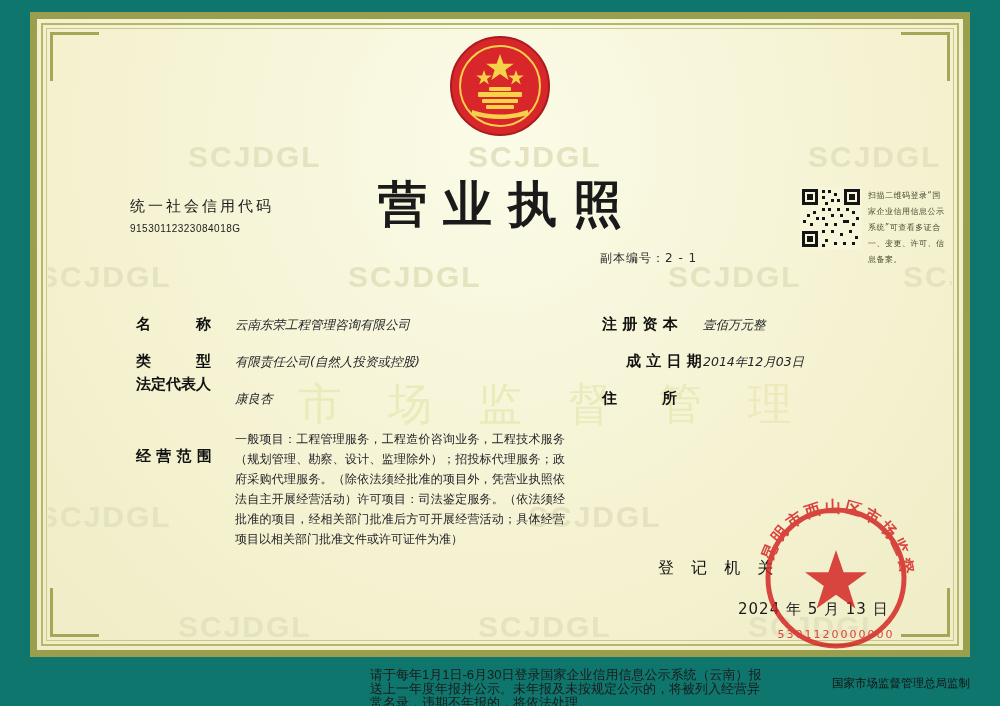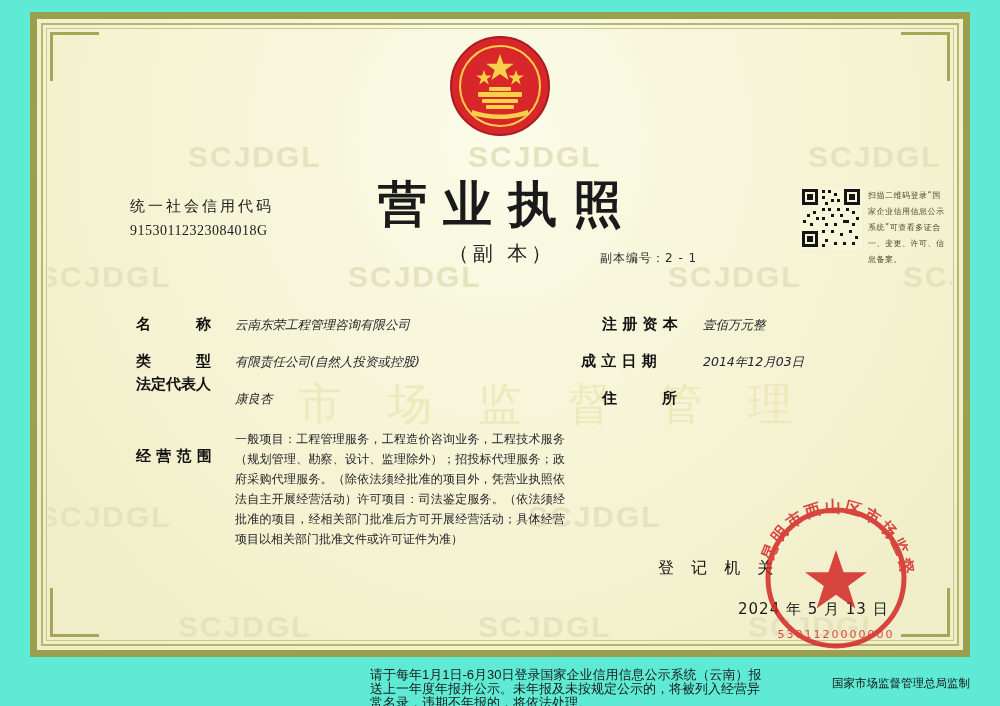--- a/index.html
+++ b/index.html
@@ -10,21 +10,21 @@
   body {
     width: 1000px;
     height: 706px;
     font-family: "Liberation Sans", sans-serif;
     overflow: hidden;
   }
   .page {
     position: relative;
     width: 1000px;
     height: 706px;
-    background: #5eead4;
+    background: #0f766e;
   }
 
   
   .cert {
     position: absolute;
     left: 30px;
     top: 12px;
     width: 940px;
     height: 645px;
     background: #f7f6da;
@@ -139,22 +139,22 @@
     top: 185px;
     font-family: "DejaVu Sans", sans-serif;
     font-size: 15px;
     letter-spacing: 3px;
     color: #1a1a1a;
   }
   .code-value {
     position: absolute;
     left: 100px;
     top: 211px;
-    font-family: Liberation Serif, serif;
-    font-size: 14px;
+    font-family: Liberation Sans, sans-serif;
+    font-size: 10px;
     letter-spacing: 0.5px;
     color: #1a1a1a;
   }
 
   
   .qr {
     position: absolute;
     right: 108px;
     top: 175px;
     width: 62px;
@@ -305,21 +305,20 @@
           <rect x="30" y="58" width="44" height="5" rx="1"></rect>
           <rect x="34" y="65" width="36" height="4" rx="1"></rect>
           <rect x="38" y="71" width="28" height="4" rx="1"></rect>
           <rect x="41" y="53" width="22" height="4" rx="1"></rect>
           <path d="M24 76 q28 9 56 0 l0 5 q-28 8 -56 0 z"></path>
         </g>
       </svg>
     </div>
 
     <div class="title">营业执照</div>
-    <div class="subtitle">（副 本）</div>
     <div class="copy-no">
       <span>副本编号：</span><span>2 - 1</span>
     </div>
 
     <div class="code-label">统一社会信用代码</div>
     <div class="code-value">91530112323084018G</div>
 
     <div class="qr">
       <svg viewBox="0 0 62 62" width="62" height="62" aria-hidden="true">
         <rect width="62" height="62" fill="#f7f6da"></rect>
@@ -382,21 +381,21 @@
 
     <div class="field-label" style="left:106px; top:363px;">法定代表人</div>
     <div class="field-value" style="left:205px; top:379px;">康良杏</div>
 
     <div class="field-label" style="left:106px; top:435px;">经 营 范 围</div>
     <div class="scope-value">一般项目：工程管理服务，工程造价咨询业务，工程技术服务（规划管理、勘察、设计、监理除外）；招投标代理服务；政府采购代理服务。（除依法须经批准的项目外，凭营业执照依法自主开展经营活动）许可项目：司法鉴定服务。（依法须经批准的项目，经相关部门批准后方可开展经营活动；具体经营项目以相关部门批准文件或许可证件为准）</div>
 
     <div class="field-label" style="left:572px; top:303px;">注 册 资 本</div>
     <div class="field-value" style="left:673px; top:305px;">壹佰万元整</div>
 
-    <div class="field-label" style="left:551px; top:340px;">成 立 日 期</div>
+    <div class="field-label" style="left:596px; top:340px;">成 立 日 期</div>
     <div class="field-value" style="left:673px; top:342px;">2014年12月03日</div>
 
     <div class="field-label" style="left:572px; top:377px;">住　　　所</div>
 
     <div class="registry-label">登 记 机 关</div>
     <div class="reg-date">2024 年 5 月 13 日</div>
 
     <div class="seal">
       <svg viewBox="0 0 172 172" width="172" height="172" aria-hidden="true">
         <defs>

